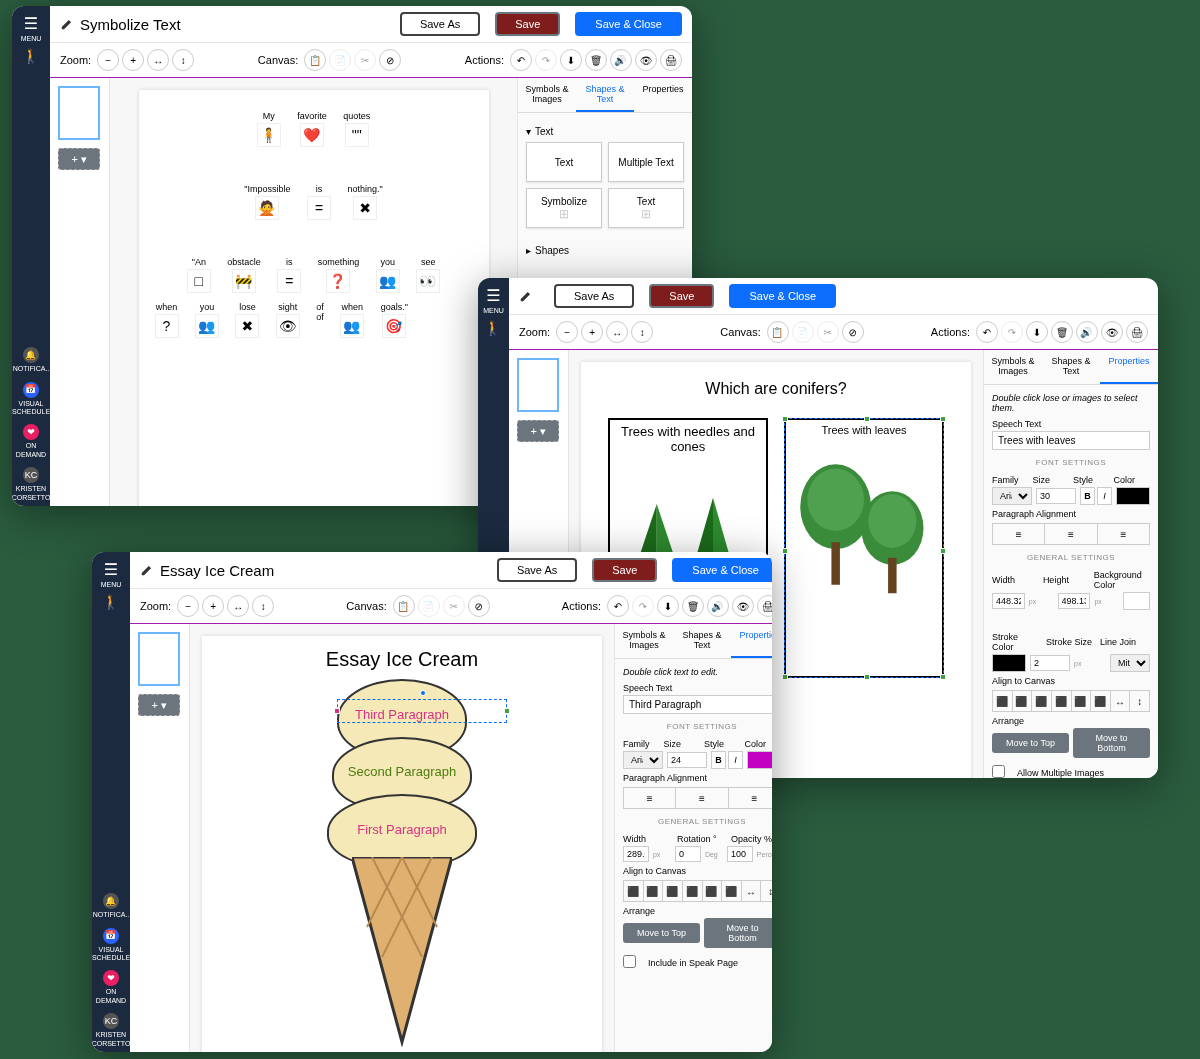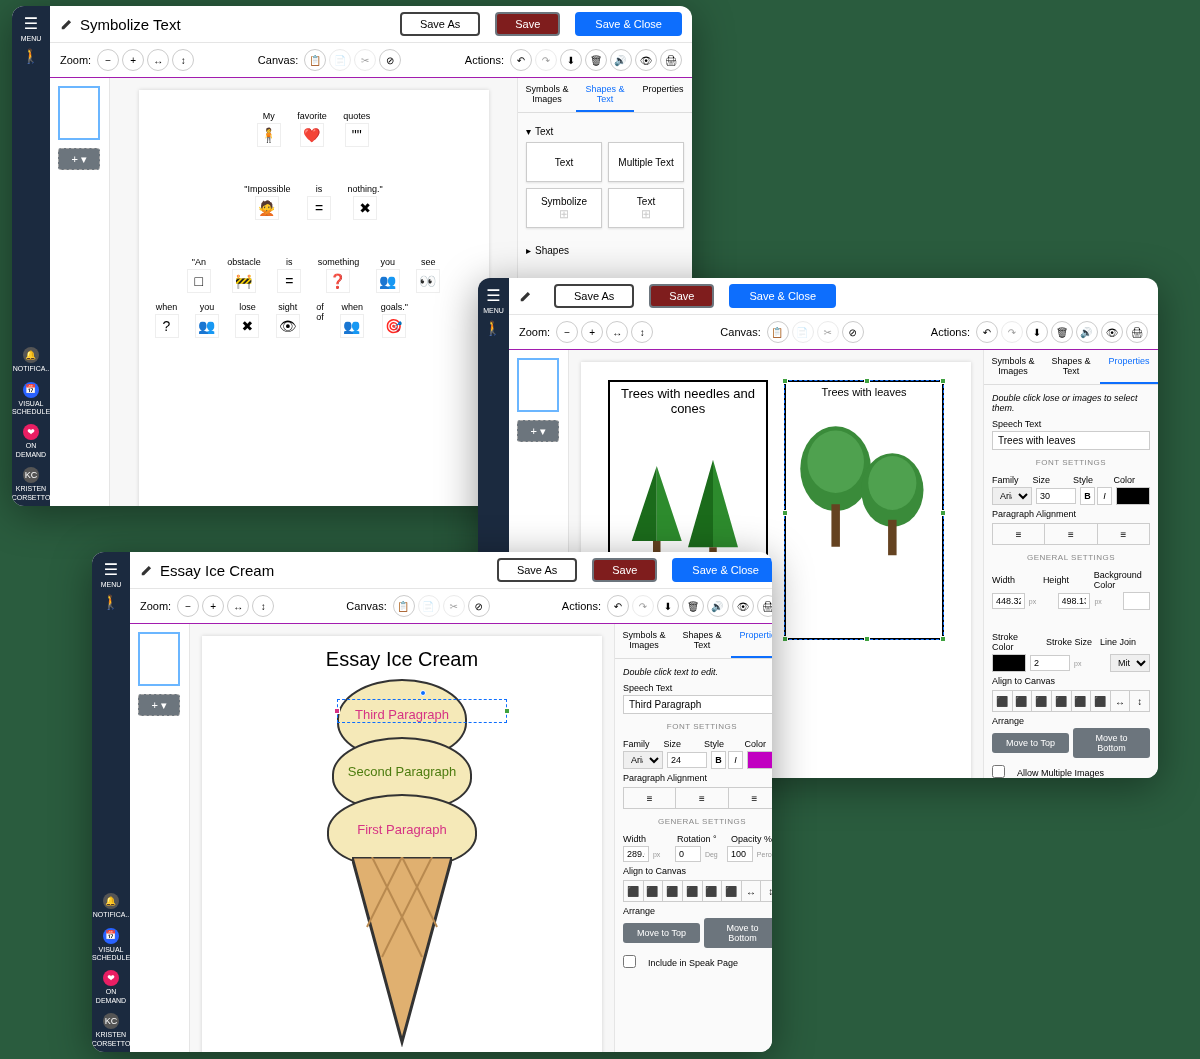--- a/index.html
+++ b/index.html
@@ -285,20 +285,21 @@
           <span class="ibtn">🖨</span>
    </div>
   </div>
   <div class="body">
    <div class="thumbs">
           <div class="thumb"></div>
           <div class="add-btn">+ ▾</div>
         </div>
    <div class="canvas-area">
     <div class="page" style="width:390px;height:420px;padding:18px 10px">
+     <div style="text-align:center;font-size:16px;margin-bottom:20px">Which are conifers?</div>
      <div style="display:flex;gap:16px;justify-content:center">
       <div style="border:2px solid #000;width:160px;height:260px;text-align:center;padding:4px">
        <div style="font-size:13px">Trees with needles and cones</div>
        <svg viewBox="0 0 100 120" style="width:100%;height:150px">
                   <polygon points="25,100 5,100 25,40" fill="#1b6b1b"></polygon>
                   <polygon points="25,100 45,100 25,40" fill="#2d8b2d"></polygon>
                   <rect x="22" y="100" width="6" height="15" fill="#654321"></rect>
                   <polygon points="70,105 50,105 70,35" fill="#1b6b1b"></polygon>
                   <polygon points="70,105 90,105 70,35" fill="#2d8b2d"></polygon>
                   <rect x="67" y="105" width="6" height="12" fill="#654321"></rect>

